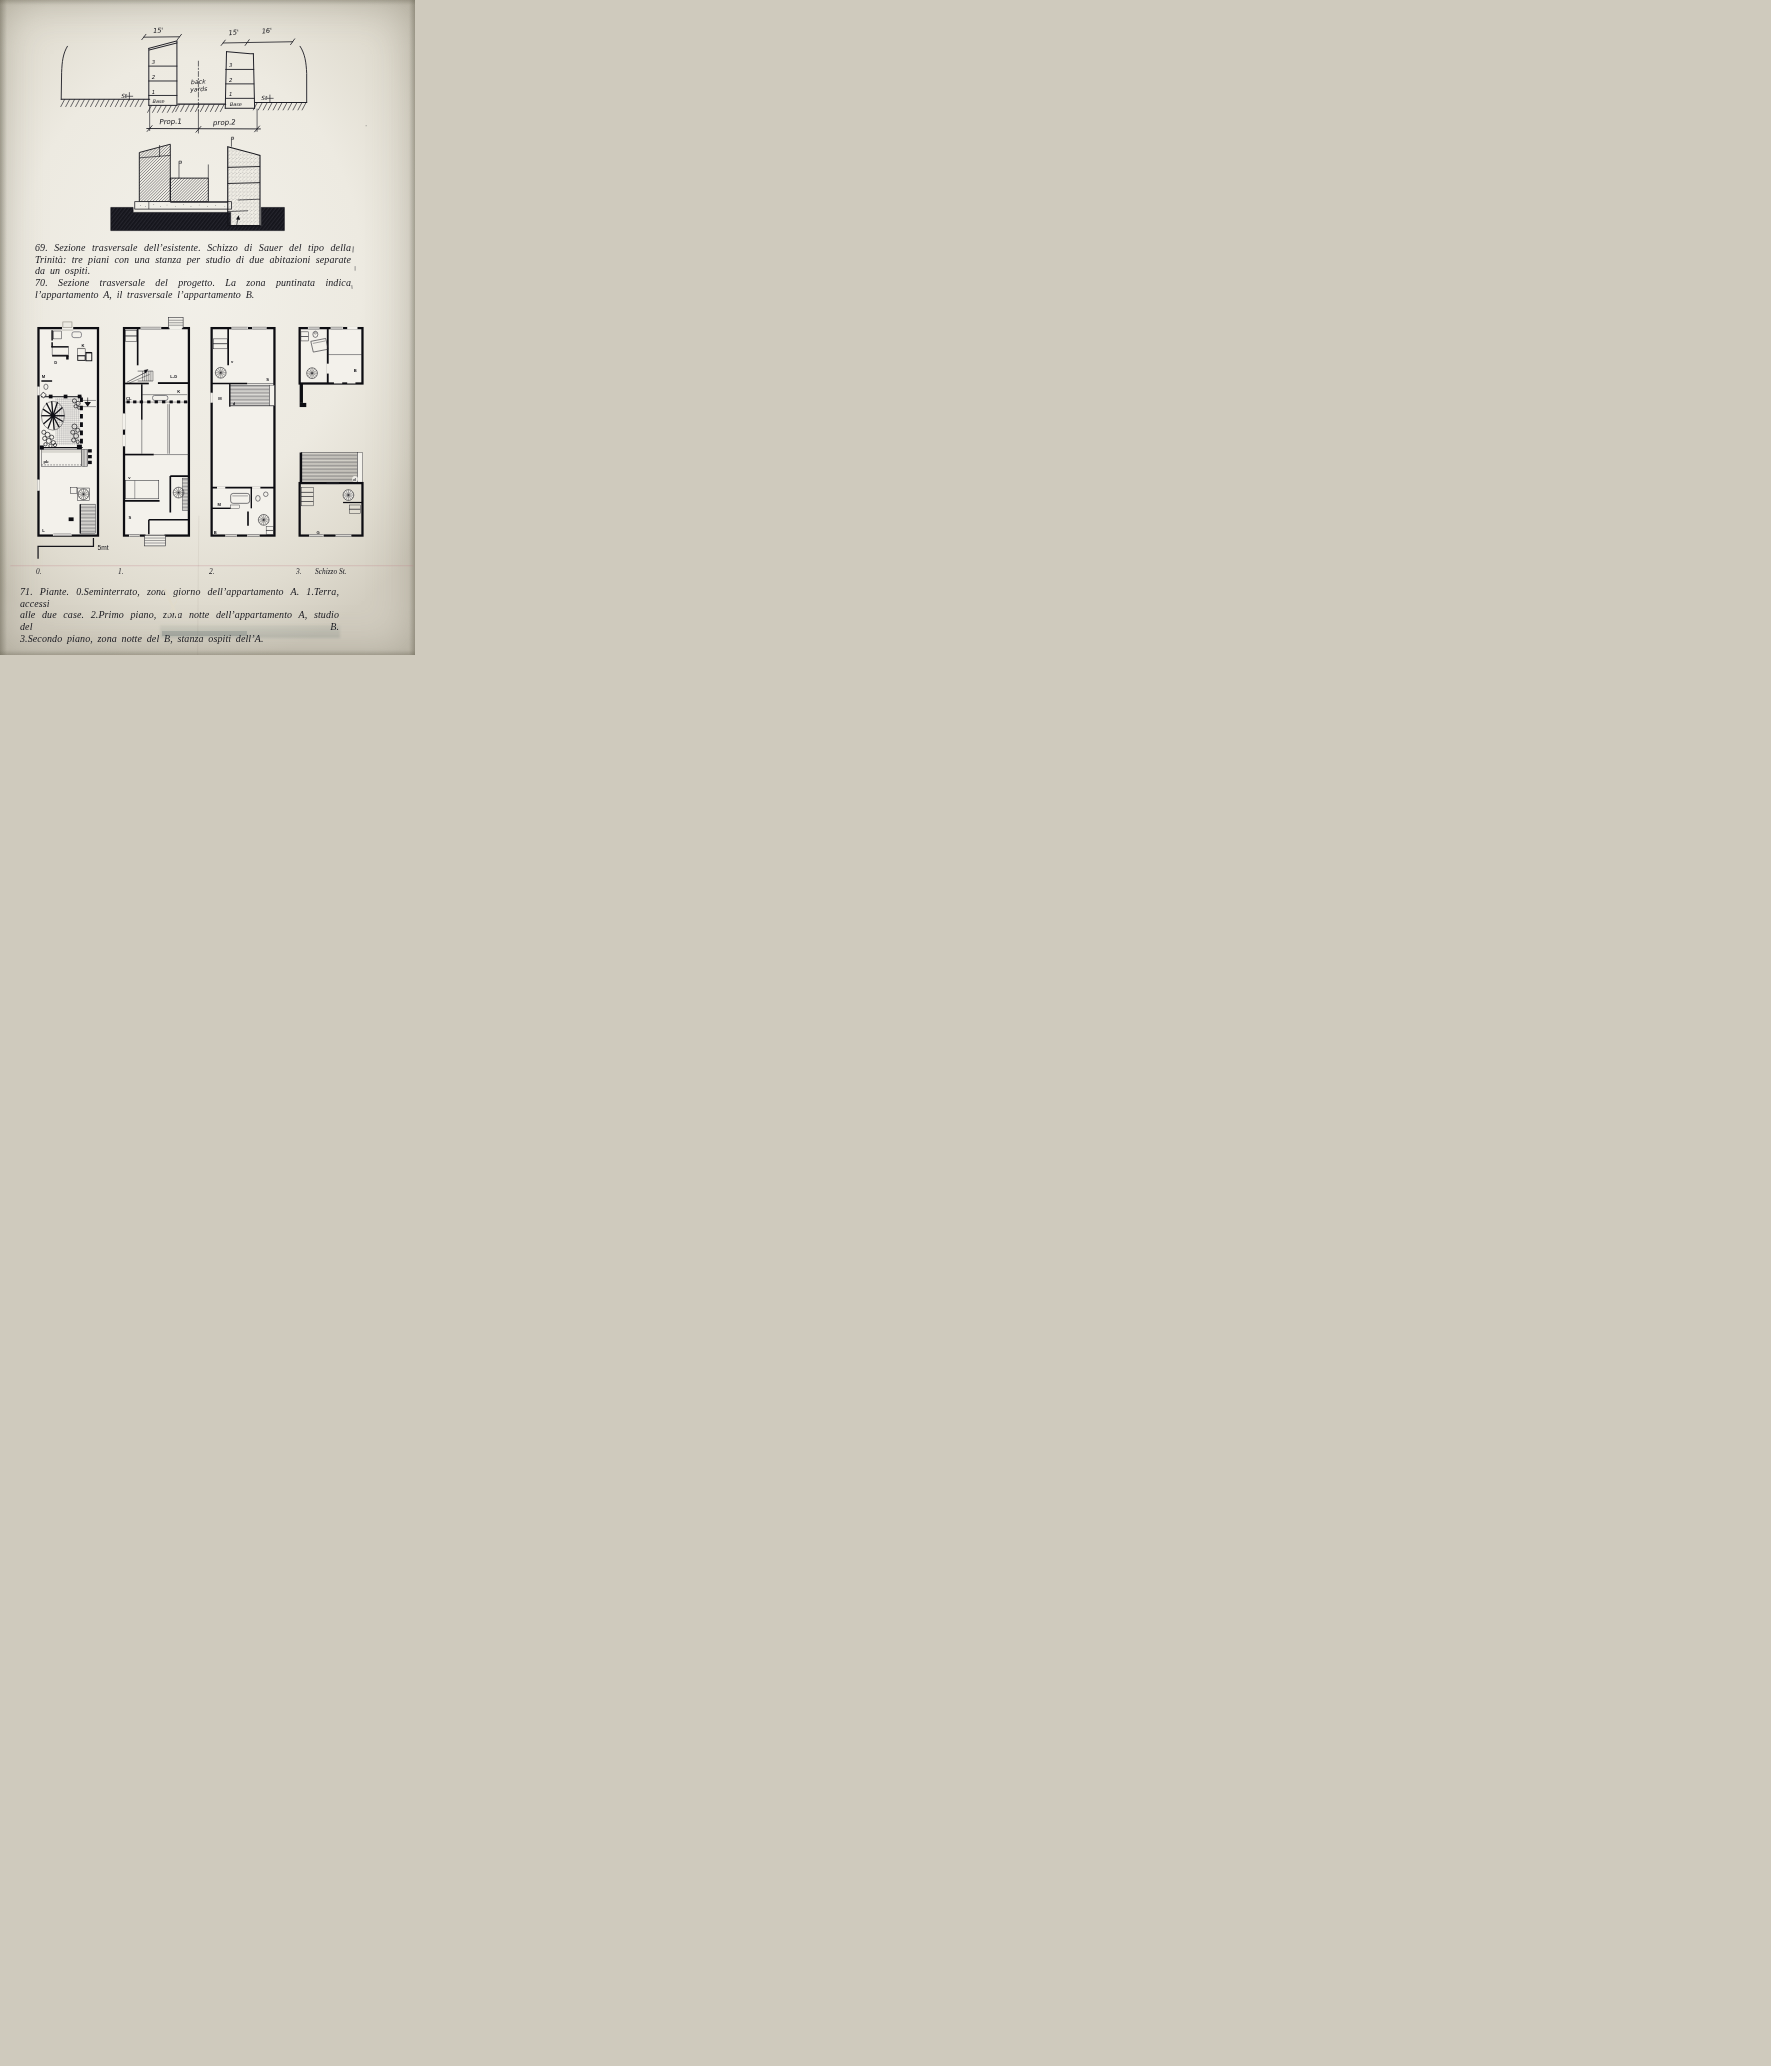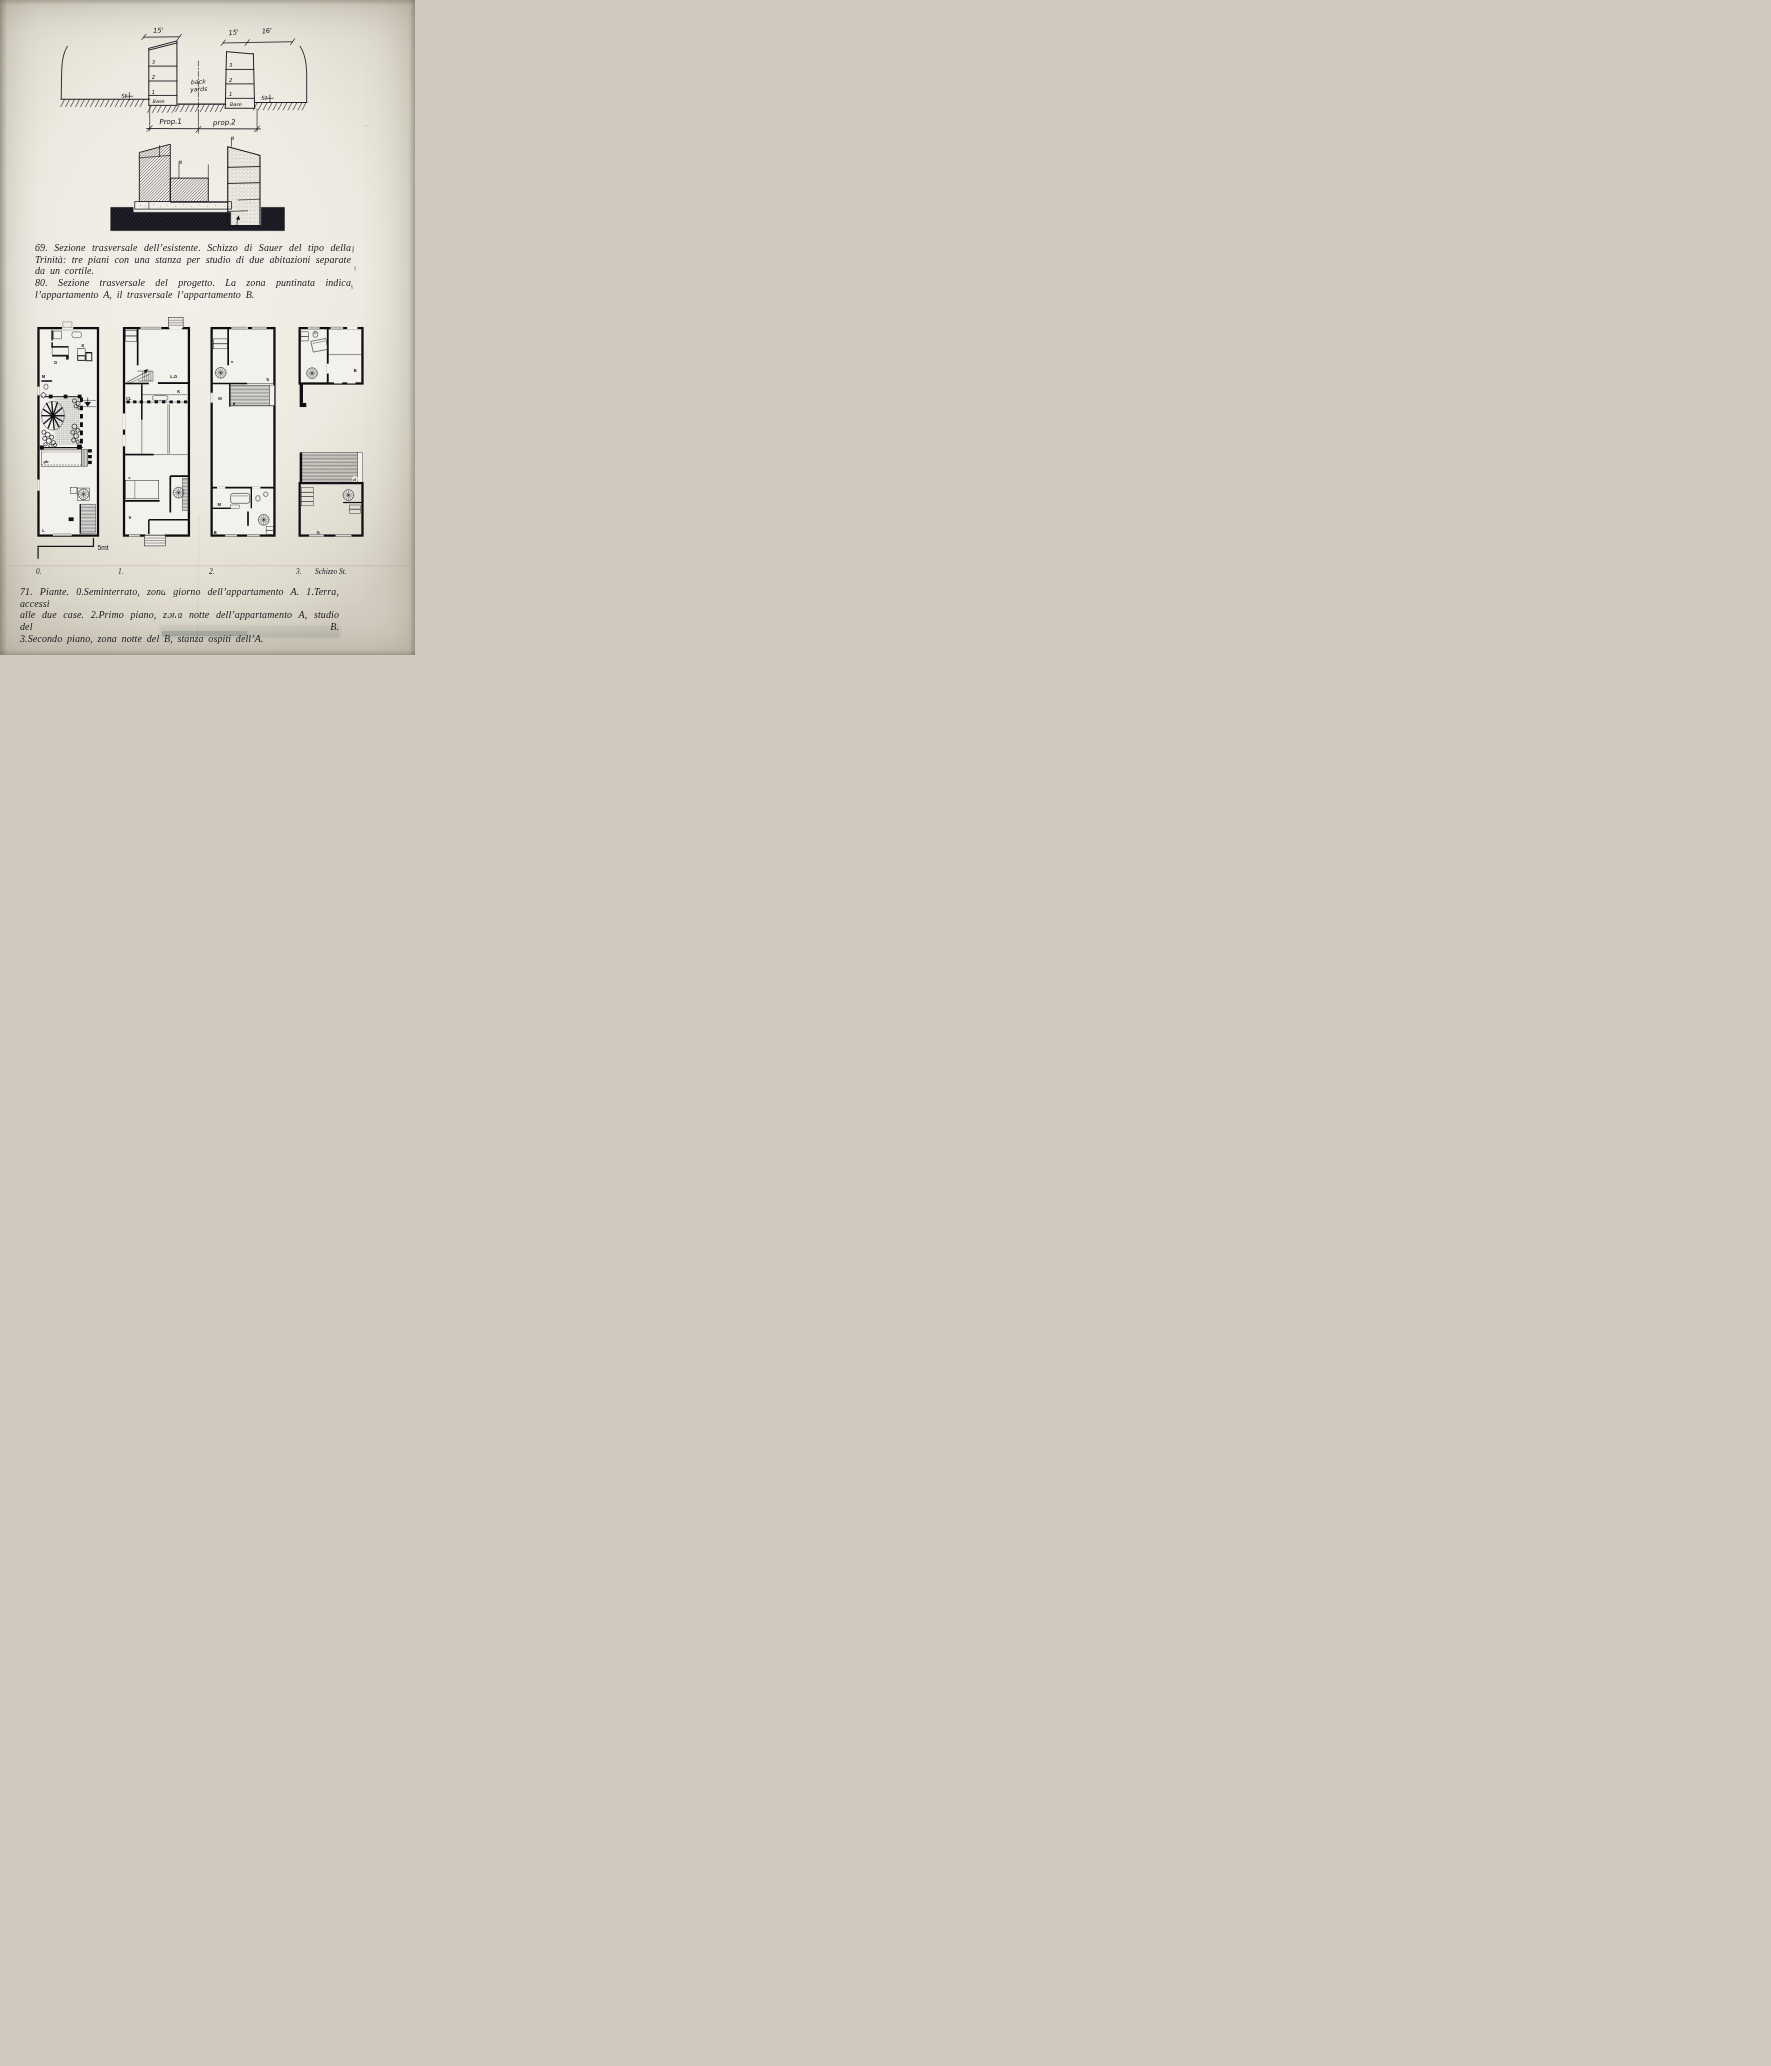--- a/index.html
+++ b/index.html
@@ -474,22 +474,22 @@
       <rect x="853" y="596" width="3" height="15" fill="#3a3a42" opacity="0.55" transform="rotate(6 854 603)"></rect>
       <rect x="858" y="644" width="2.4" height="11" fill="#3a3a42" opacity="0.5"></rect>
       <rect x="850" y="690" width="3" height="9" fill="#3a3a42" opacity="0.45" transform="rotate(-8 851 694)"></rect>
       <circle cx="886" cy="304" r="1.6" fill="#4a4a50" opacity="0.4"></circle>
     </g>
   </svg>
 
   <div class="cap" style="left:35px;top:242px;width:316px;">
     <span class="cl jl">69. Sezione trasversale dell’esistente. Schizzo di Sauer del tipo della</span>
     <span class="cl jl">Trinità: tre piani con una stanza per studio di due abitazioni separate</span>
-    <span class="cl">da un cortile.</span>
-    <span class="cl jl">80. Sezione trasversale del progetto. La zona puntinata indica</span>
+    <span class="cl">da un ospiti.</span>
+    <span class="cl jl">70. Sezione trasversale del progetto. La zona puntinata indica</span>
     <span class="cl">l’appartamento A, il trasversale l’appartamento B.</span>
   </div>
 
   <span class="fl" style="left:36px;">0.</span>
   <span class="fl" style="left:118px;">1.</span>
   <span class="fl" style="left:209px;">2.</span>
   <span class="fl" style="left:296px;">3.</span>
   <span class="fl" style="left:315px;">Schizzo St.</span>
 
   <div class="cap" style="left:20px;top:586px;width:319px;">

